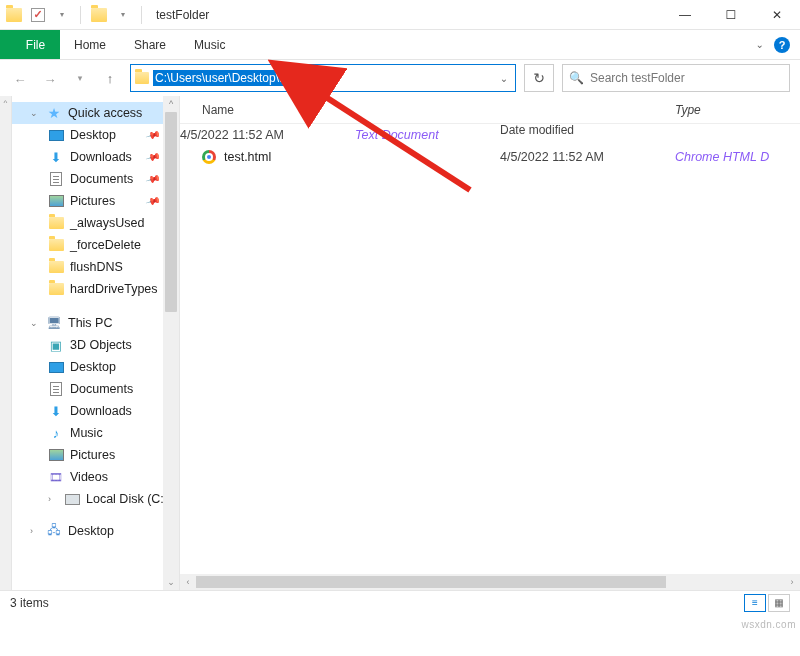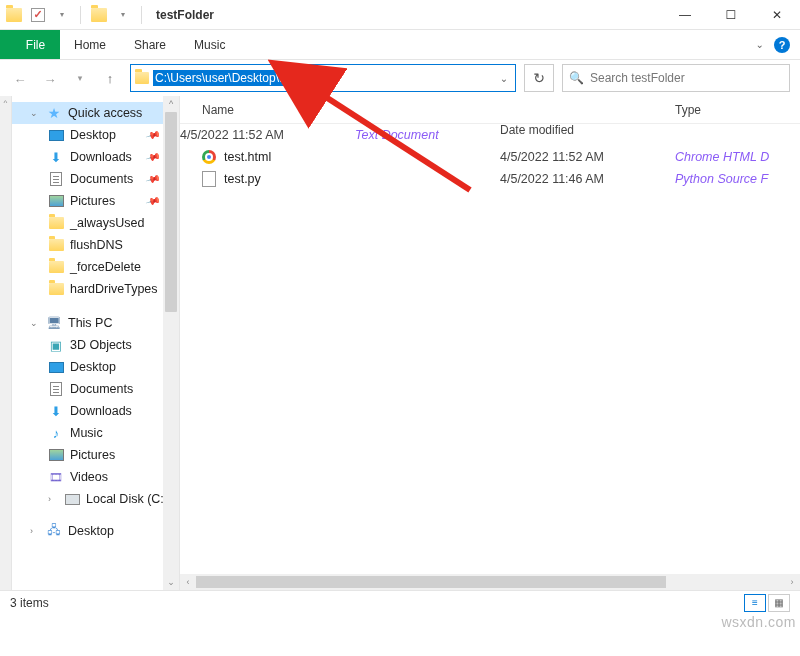--- a/index.html
+++ b/index.html
@@ -5,21 +5,21 @@
 * { box-sizing: border-box; font-family: "Segoe UI", Arial, sans-serif; }
 body { margin: 0; background: #fff; width: 800px; height: 656px; overflow: hidden; position: relative; }
 
 .titlebar { height: 30px; background: #fff; display: flex; align-items: center; border-bottom: 1px solid #e5e5e5; }
 .titlebar .qat { display: flex; align-items: center; gap: 4px; padding: 0 4px; }
 .qat-icon { width: 20px; height: 20px; display: flex; align-items: center; justify-content: center; }
 .folder-ic { width: 16px; height: 14px; background: linear-gradient(#ffe9a6,#ffd55f); border-radius: 1px; position: relative; }
 .folder-ic::before { content:""; position:absolute; top:-3px; left:0; width:7px; height:3px; background:#ffd55f; border-radius:1px 1px 0 0; }
 .check-box { width:14px; height:14px; border:1px solid #999; display:flex; align-items:center; justify-content:center; color:#d9534f; font-size:11px; font-weight:bold; }
 .titlebar .sep { width:1px; height:18px; background:#ddd; margin:0 4px; }
-.titlebar .title { margin-left: 6px; font-size: 12px; color: #333; font-weight: bold; }
+.titlebar .title { margin-left: 6px; font-size: 12px; color: #333; }
 .winbtns { margin-left: auto; display: flex; }
 .winbtn { width: 46px; height: 30px; display:flex; align-items:center; justify-content:center; color:#333; font-size:12px; }
 .winsym { font-family: "Segoe MDL2 Assets","Segoe UI Symbol", Arial; }
 
 .ribbon { height: 30px; display:flex; align-items:center; background:#fff; border-bottom:1px solid #e5e5e5; }
 .file-tab { background:#1e8e3e; background:#107c10; background:#1aaa55; background:#00a651; color:#fff; height:100%; width:60px; display:flex; align-items:center; justify-content:center; font-size:12px; }
 .file-tab { background:#0f893e;padding-left:11px; }
 .file-tab { background:#00a651; }
 .file-tab { background:#0a7a40; }
 .file-tab { background:#00a651; }
@@ -72,21 +72,21 @@
 .d3 { color:#3ba6b5; font-size:13px; }
 .mus { color:#2e9fe6; font-size:13px; }
 .vid { color:#6a5acd; font-size:11px; }
 .disk { width:15px; height:11px; background:#dde3e7; border:1px solid #888; }
 .net { color:#4a90d9; font-size:12px; }
 
 .main { flex:1; position:relative; background:#fff; }
 .headers { display:flex; height:28px; align-items:center; border-bottom:1px solid #eee; font-size:12px; color:#444; }
 .col-n { flex:0 0 320px; padding-left:22px; }
 .col-d { flex:0 0 175px;margin-top:40px; }
-.col-t { flex:1; }
+.col-t { flex:1;font-style:italic; }
 .filerow { display:flex; align-items:center; height:22px; font-size:12.5px; color:#222; }
 .filerow .fn { flex:0 0 320px; padding-left:22px; display:flex; align-items:center; gap:8px; }
 .filerow .fd { flex:0 0 175px; color:#444; }
 .filerow .ft { flex:1; color:#8b5cf6; white-space:nowrap; overflow:hidden;font-style:italic; }
 .txt-ic { width:14px; height:16px; background:#fff; border:1px solid #999; position:relative; }
 .txt-ic::after { content:""; position:absolute; top:3px; left:2px; right:2px; height:1px; background:#999; box-shadow:0 3px 0 #999, 0 6px 0 #999; }
 .chrome-ic { width:14px; height:14px; border-radius:50%; background:conic-gradient(#ea4335 0 120deg,#fbbc05 120deg 240deg,#34a853 240deg 360deg); position:relative; }
 .chrome-ic::after { content:""; position:absolute; inset:3px; background:#4285f4; border-radius:50%; border:2px solid #fff; }
 .py-ic { width:14px; height:16px; background:#fff; border:1px solid #999; }
 
@@ -94,21 +94,21 @@
 .hscroll .hbtn { width:16px; text-align:center; font-size:9px; color:#888; }
 .hscroll .htrack { flex:1; height:100%; position:relative; }
 .hscroll .hthumb { position:absolute; left:0; top:2px; bottom:2px; width:470px; background:#cfcfcf; }
 
 .status { height:24px; border-top:1px solid #e5e5e5; display:flex; align-items:center; font-size:12px; color:#333; padding:0 10px; }
 .status .views { margin-left:auto; display:flex; gap:2px; }
 .status .vbtn { width:22px; height:18px; border:1px solid #ccc; display:flex; align-items:center; justify-content:center; font-size:10px; color:#666; }
 .status .vbtn.sel { border-color:#0078d7; color:#0078d7; }
 
 .arrow { position:absolute; pointer-events:none; z-index:50; }
-.watermark { position:absolute; right:4px; bottom:26px; font-size:14px; color:#bbb; letter-spacing:0.5px; }
+.watermark { position:absolute; right:4px; bottom:26px; font-size:10px; color:#bbb; letter-spacing:0.5px; }
 </style>
 </head>
 <body>
 
 <div class="titlebar">
   <div class="qat">
     <div class="qat-icon">
         <div class="folder-ic"></div>
       </div>
     <div class="qat-icon">
@@ -208,27 +208,27 @@
     <div class="navrow lvl2">
         <span class="ic">
           <span class="fld"></span>
         </span>
         <span>_alwaysUsed</span>
       </div>
     <div class="navrow lvl2">
         <span class="ic">
           <span class="fld"></span>
         </span>
+        <span>_forceDelete</span>
+      </div>
+    <div class="navrow lvl2">
+        <span class="ic">
+          <span class="fld"></span>
+        </span>
         <span>flushDNS</span>
-      </div>
-    <div class="navrow lvl2">
-        <span class="ic">
-          <span class="fld"></span>
-        </span>
-        <span>_forceDelete</span>
       </div>
     <div class="navrow lvl2">
         <span class="ic">
           <span class="fld"></span>
         </span>
         <span>hardDriveTypes</span>
       </div>
 
     <div style="height:12px;"></div>
     <div class="navrow lvl1">
@@ -305,28 +305,20 @@
       <div class="fd">4/5/2022 11:52 AM</div>
       <div class="ft">Text Document</div>
     </div>
     <div class="filerow">
       <div class="fn">
           <span class="chrome-ic"></span>
           <span>test.html</span>
         </div>
       <div class="fd">4/5/2022 11:52 AM</div>
       <div class="ft">Chrome HTML D</div>
-    </div>
-    <div class="filerow">
-      <div class="fn">
-          <span class="py-ic"></span>
-          <span>test.py</span>
-        </div>
-      <div class="fd">4/5/2022 11:46 AM</div>
-      <div class="ft">Python Source F</div>
     </div>
 
     <div class="hscroll">
       <div class="hbtn">‹</div>
       <div class="htrack">
           <div class="hthumb"></div>
         </div>
       <div class="hbtn">›</div>
     </div>
   </div>

